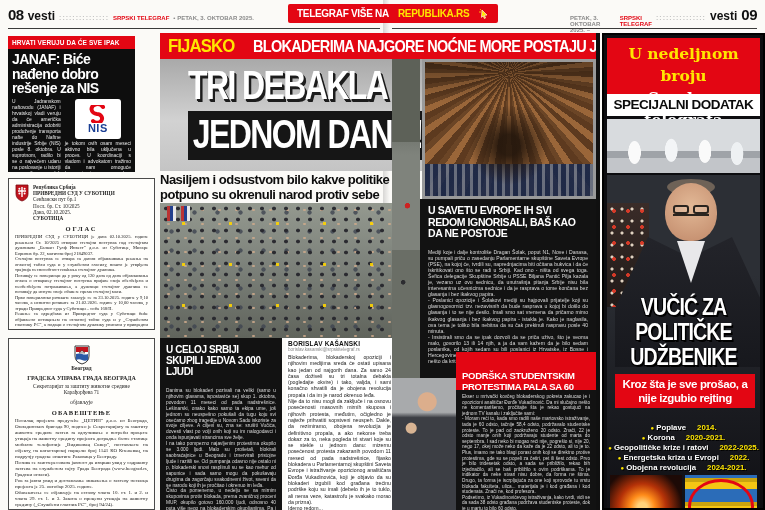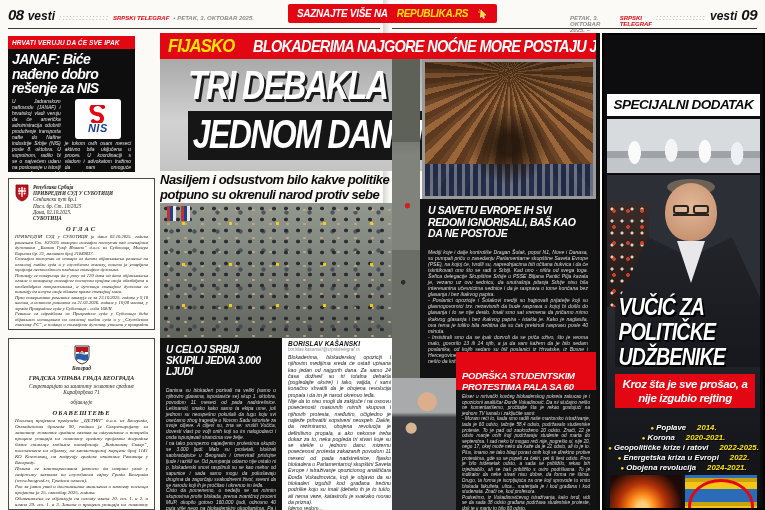--- a/index.html
+++ b/index.html
@@ -1,17 +1,17 @@
 <!DOCTYPE html>
 <html><head>
 <meta charset="utf-8">
 <style>
   html,body{margin:0;padding:0;background:#666;}
   #paper{position:relative;width:765px;height:510px;background:#fbfaf7;overflow:hidden;
-         font-family:"Liberation Sans",sans-serif;color:#111;font-style:italic;}
+         font-family:"Liberation Sans",sans-serif;color:#111;}
   .abs{position:absolute;box-sizing:border-box;}
   .cut{overflow:hidden;}
   .pre{white-space:pre-line;}
   .just{text-align:justify;}
   
   .pghead{display:flex;align-items:baseline;gap:4px;}
   .pgnum{font-size:15px;font-weight:900;letter-spacing:-.5px;}
   .pgsec{font-size:12px;font-weight:900;}
   .hdots{font-size:7px;color:#c0c0c0;letter-spacing:1px;font-weight:700;}
   .hbrand{font-size:6px;font-weight:800;color:#e30613;}
@@ -112,21 +112,21 @@
   .vhair{position:absolute;left:60px;top:4px;width:48px;height:16px;border-radius:50%;
          background:#6e6257;}
   .vglass{position:absolute;left:66px;top:30px;width:36px;height:9px;
           border-bottom:2px solid #2a241f;display:flex;gap:4px;}
   .vglass i{flex:1;border:2px solid #2a241f;border-radius:3px;background:rgba(255,255,255,.12);}
   .vsuit{position:absolute;left:8px;top:62px;width:150px;height:130px;
          background:linear-gradient(180deg,#23242a,#17181d);
          clip-path:polygon(22% 0,43% 12%,57% 12%,78% 0,100% 55%,100% 100%,0 100%,0 55%);}
   .vshirt{position:absolute;left:70px;top:66px;width:28px;height:42px;background:#e8e8ea;
           clip-path:polygon(0 0,100% 0,50% 100%);}
-  .bigtitle{position:absolute;left:0;width:100%;text-align:left;}
+  .bigtitle{position:absolute;left:0;width:100%;text-align:center;}
   .bigtitle div{font-size:23px;font-weight:900;line-height:25px;letter-spacing:-1px;color:#fff;
         transform:scaleX(.85);text-shadow:2px 2px 0 #000,-1px 1px 0 #000;white-space:nowrap;}
   .kroz{position:absolute;background:#e30613;color:#fff;text-align:center;
         font-size:11.5px;font-weight:900;line-height:14px;padding:3px 4px;letter-spacing:-.4px;}
   .bullets{position:absolute;}
   .bullet{font-size:7.8px;font-weight:800;color:#fff;line-height:9px;text-align:center;
           text-shadow:1px 1px 0 #000;}
   .bullet .dot{color:#ffe600;font-size:6px;}
   .bullet .yr{color:#ffe600;margin-left:11px;}
   .bphotos{position:absolute;display:flex;gap:3px;}
@@ -152,21 +152,21 @@
   <div class="abs pghead" style="left:570px;top:6px;width:187px;justify-content:flex-end;">
     <span class="hdate">PETAK, 3. OKTOBAR 2025. –</span>
     <span class="hbrand">SRPSKI TELEGRAF</span>
     <span class="hdots">:::::::::::::::</span>
     <span class="pgsec">vesti</span>
     <span class="pgnum">09</span>
   </div>
   <div class="abs rule" style="left:392px;top:28px;width:365px;"></div>
 
   <div class="abs banner" style="left:288px;top:4px;">
-    <span class="lab">SAZNAJTE VIŠE NA</span>
+    <span class="lab">TELEGRAF VIŠE NA</span>
     <span class="site">REPUBLIKA.RS</span>
     <svg width="11" height="11" viewBox="0 0 11 11">
       <path d="M4 2 L9 7 L6.4 7.4 L7.6 10 L6.4 10.6 L5.2 8 L3.4 9.4 Z" fill="#ffe600" stroke="#fff" stroke-width=".6"></path>
       <path d="M1 4 L3 4 M2 1 L3.4 2.6" stroke="#ffe600" stroke-width=".8"></path>
     </svg>
   </div>
 
   <div class="abs cut" style="left:8px;top:36px;width:127px;height:136px;">
     <div class="kickbar cut">HRVATI VERUJU DA ĆE SVE IPAK BITI REŠENO</div>
     <div class="janafbody cut">
@@ -288,20 +288,24 @@
 
   <div class="abs blackbox cut" style="left:456px;top:390px;width:140px;height:120px;padding:4px 6px;">
     <div class="bb-t just pre" style="font-size:4.7px;line-height:5.6px;">Ekser u mrtvački kovčeg blokaderskog pokreta zakucao je i opozicioni analitičar Đorđe Vukadinović. Da mi slučajno nešto ne komentarišemo, pročitajte šta je rekao gostujući na jednom TV kanalu i zaključite sami:
 - Moram reći to, kada smo radili naše martovsko istraživanje, tada je 60 odsto, tačnije 58,4 odsto, podržavalo studentske proteste. To je pad od zaokruženo 20 odsto. Znači, 22 je odsto manje onih koji podržavaju studente od marta do septembra. I sad neko bi mogao reći nije, pogrešio si, nije 20, nego 17, okej može neko da kaže da je 22 odsto, ali to je to. Plus, imamo ne tako blagi porast onih koji se direktno protive protestima, gde su se popeli za četiri, pet ili šest odsto. Prvo je bilo tridesetak odsto, a sada se približilo, rekao bih izjednačilo, ali se baš približilo s ovim podrškama. To je indikator da neke stvari nisu dobre, da forma ne štima. Drugo, ta forma je iscrpljujuća za one koji sprovode tu vrstu blokada fakulteta, ulica... materijala je i kod građana i kod studenata. Znači ne, kod profesora.
 Podsetimo, iz Vukadinovićevog istraživanja, kako tvrdi, vidi se da sada 38 odsto građana podržava studentske proteste, dok je u martu to bilo 60 odsto.</div>
   </div>
 
   <div class="abs" style="left:596px;top:33px;width:4px;height:477px;background:#101010;"></div>
 
   <div class="abs promowrap cut" style="left:602px;top:33px;width:163px;height:477px;">
+    <div class="promoRed" style="position:absolute;left:3px;top:3px;width:153px;height:53px;">
+      <div class="l1">U nedeljnom broju</div>
+      <div class="l2">Srpskog telegrafa</div>
+    </div>
     <div class="promoWhite" style="position:absolute;left:3px;top:59px;width:153px;height:22px;">SPECIJALNI DODATAK</div>
     <div class="hazmat" style="position:absolute;left:3px;top:84px;width:153px;height:54px;"></div>
 
     <div class="vucicarea" style="position:absolute;left:3px;top:140px;width:153px;height:334px;overflow:hidden;">
       <div class="protest" style="position:absolute;left:0;top:28px;width:42px;height:104px;"></div>
       <div class="vhair"></div>
       <div class="vface"></div>
       <div class="vglass">
           <i></i>
           <i></i>

